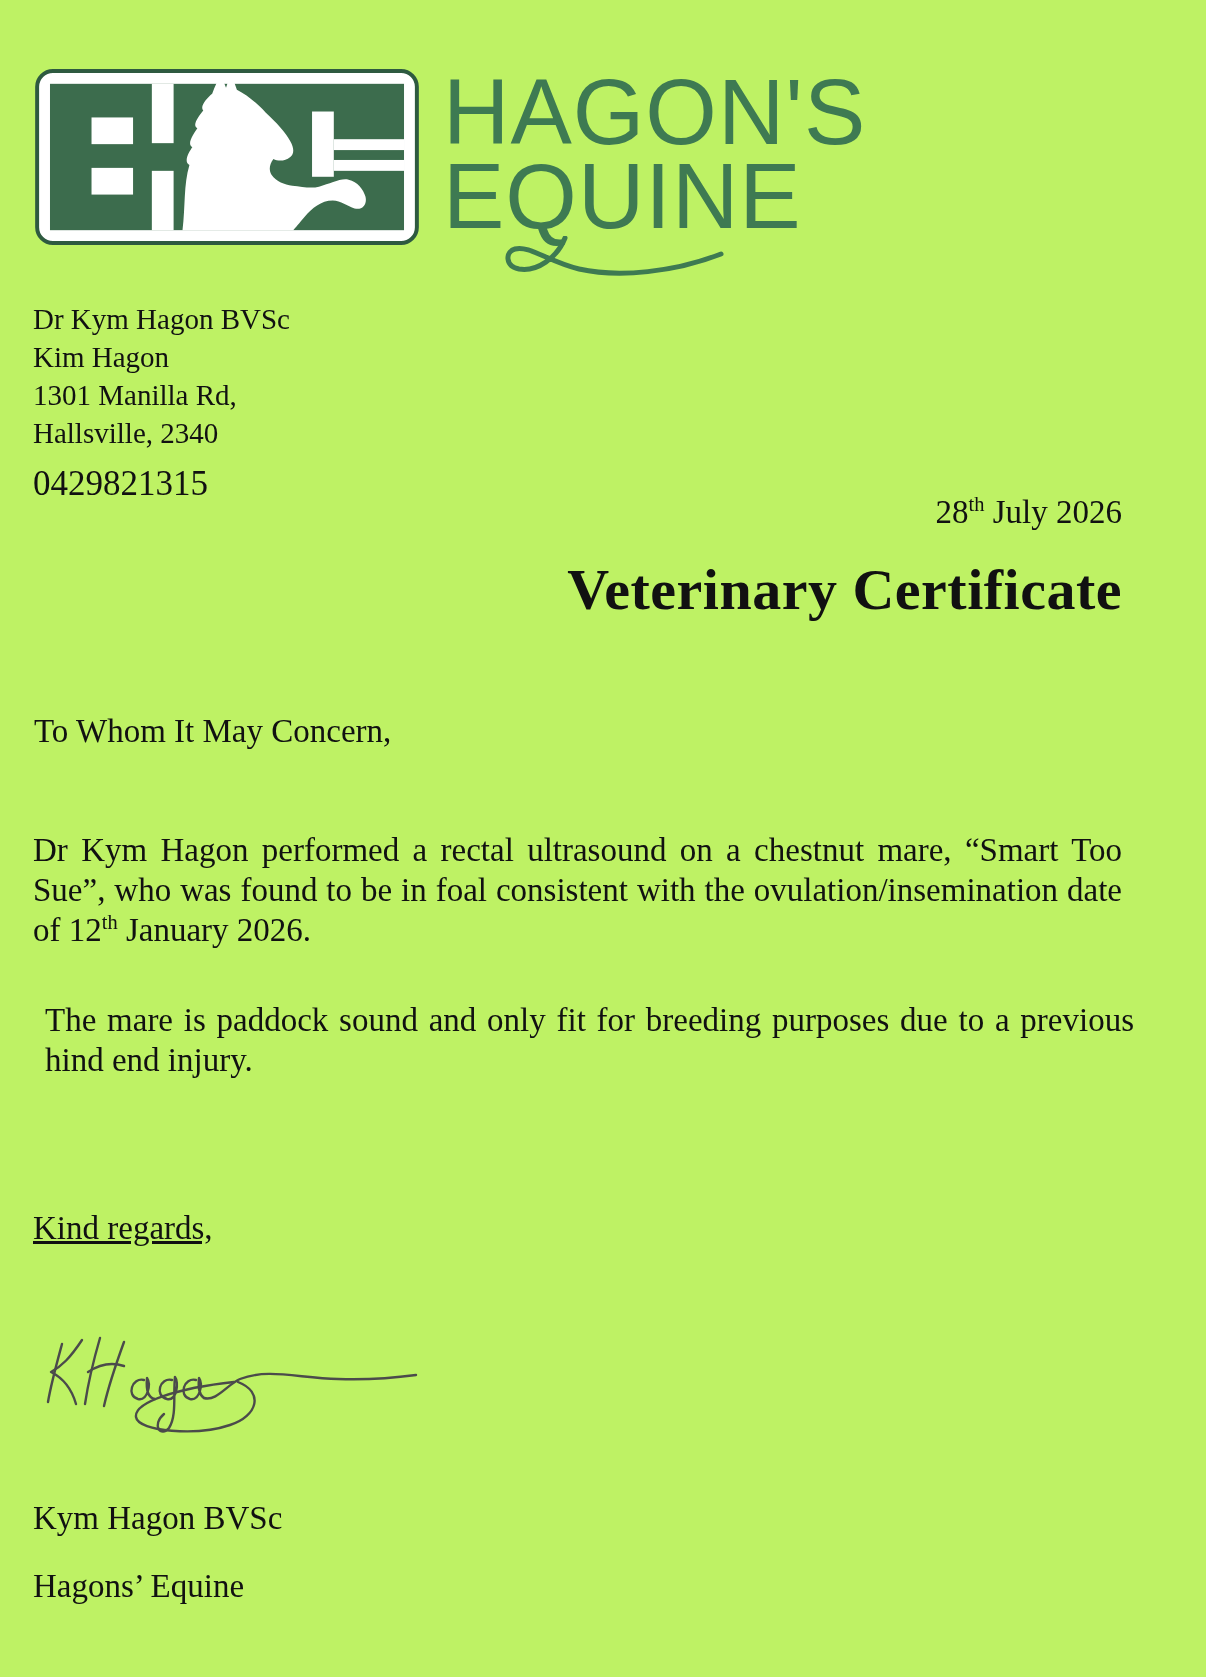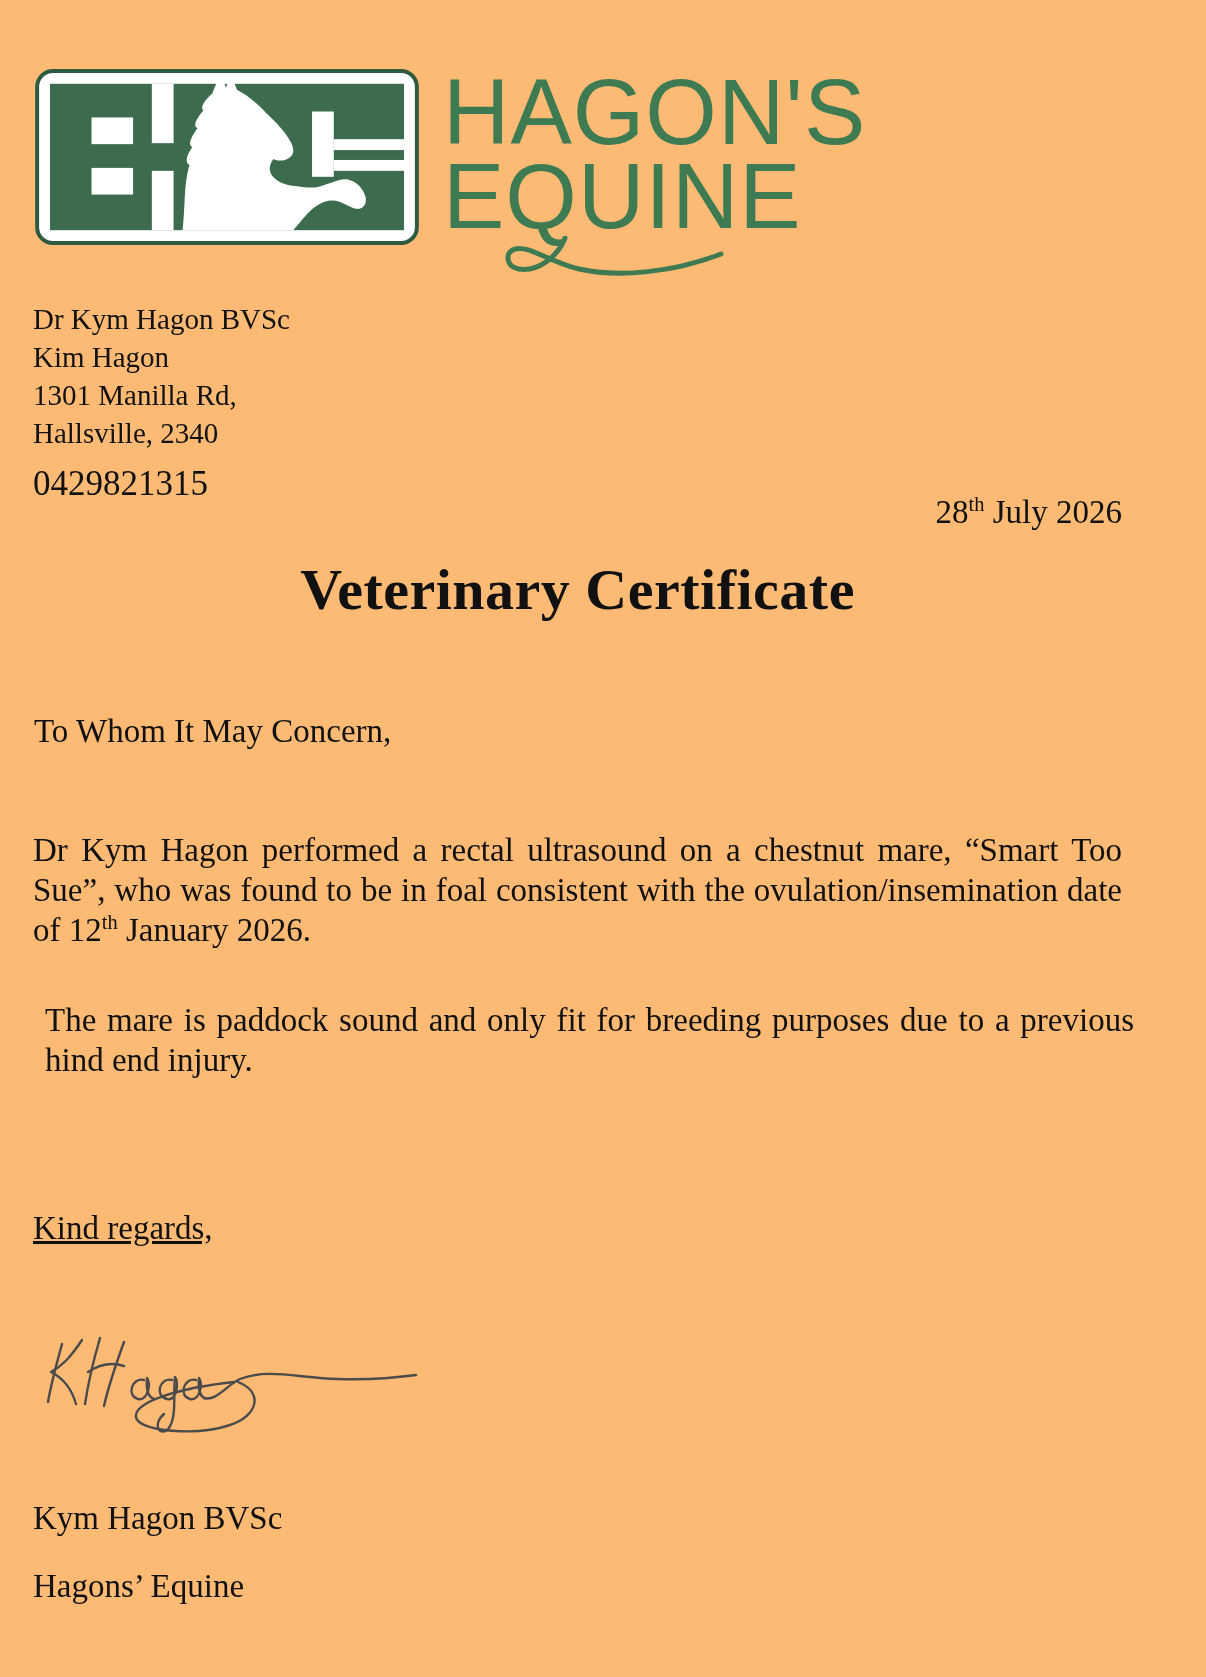--- a/index.html
+++ b/index.html
@@ -1,20 +1,20 @@
 <!DOCTYPE html>
 <html><head>
 <meta charset="utf-8">
 <style>
   html,body{margin:0;padding:0;background:#ffffff;}
   .page{
     position:relative;
     width:1206px;
     height:1677px;
-    background:#fdba74;
+    background:#bef264;
     font-family:"Liberation Serif", serif;
     color:#111111;
     overflow:hidden;
   }
   
   .badge{position:absolute;left:33px;top:68px;width:388px;height:178px;}
   .wordmark{
     position:absolute;left:443px;top:70px;
     font-family:"Liberation Sans", sans-serif;
     font-weight:300;
@@ -27,21 +27,21 @@
   .q-swash{position:absolute;left:52px;top:166px;width:240px;height:60px;}
   
   .sender{position:absolute;left:33px;top:300px;font-size:29px;line-height:38px;}
   .sender .phone{font-size:35px;line-height:44px;margin-top:10px;}
   
   .date{position:absolute;right:84px;top:494px;font-size:33px;text-align:right;}
   sup{font-size:0.62em;line-height:0;vertical-align:super;}
   
   .title{
     position:absolute;left:33px;top:556px;width:1089px;
-    margin:0;text-align:center;
+    margin:0;text-align:right;
     font-size:58px;font-weight:bold;letter-spacing:0.5px;
   }
   
   .salutation{position:absolute;left:33px;top:712px;margin:1px;font-size:33px;}
   .para1{
     position:absolute;left:33px;top:830px;width:1089px;margin:0;
     font-size:33px;line-height:40px;text-align:justify;
   }
   .para2{
     position:absolute;left:33px;top:988px;width:1089px;margin:12px;

